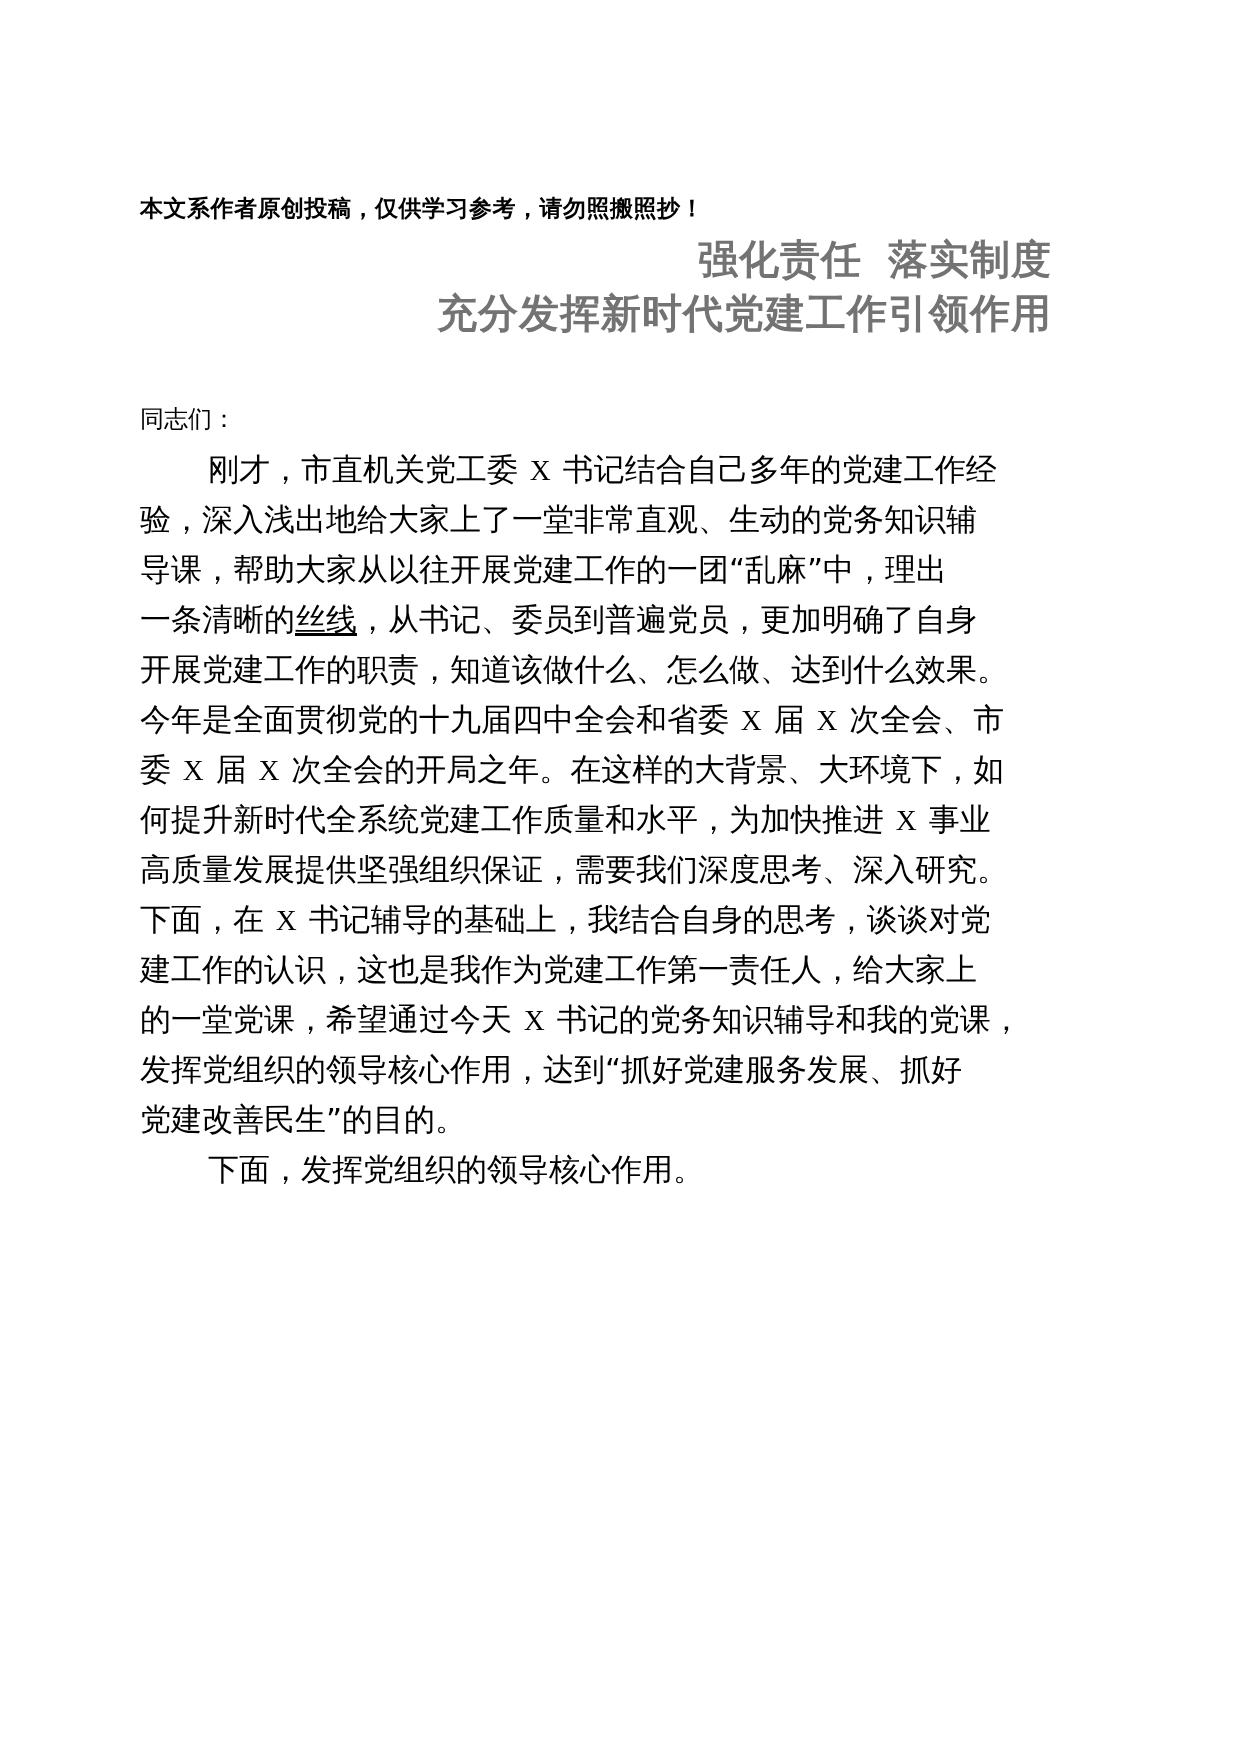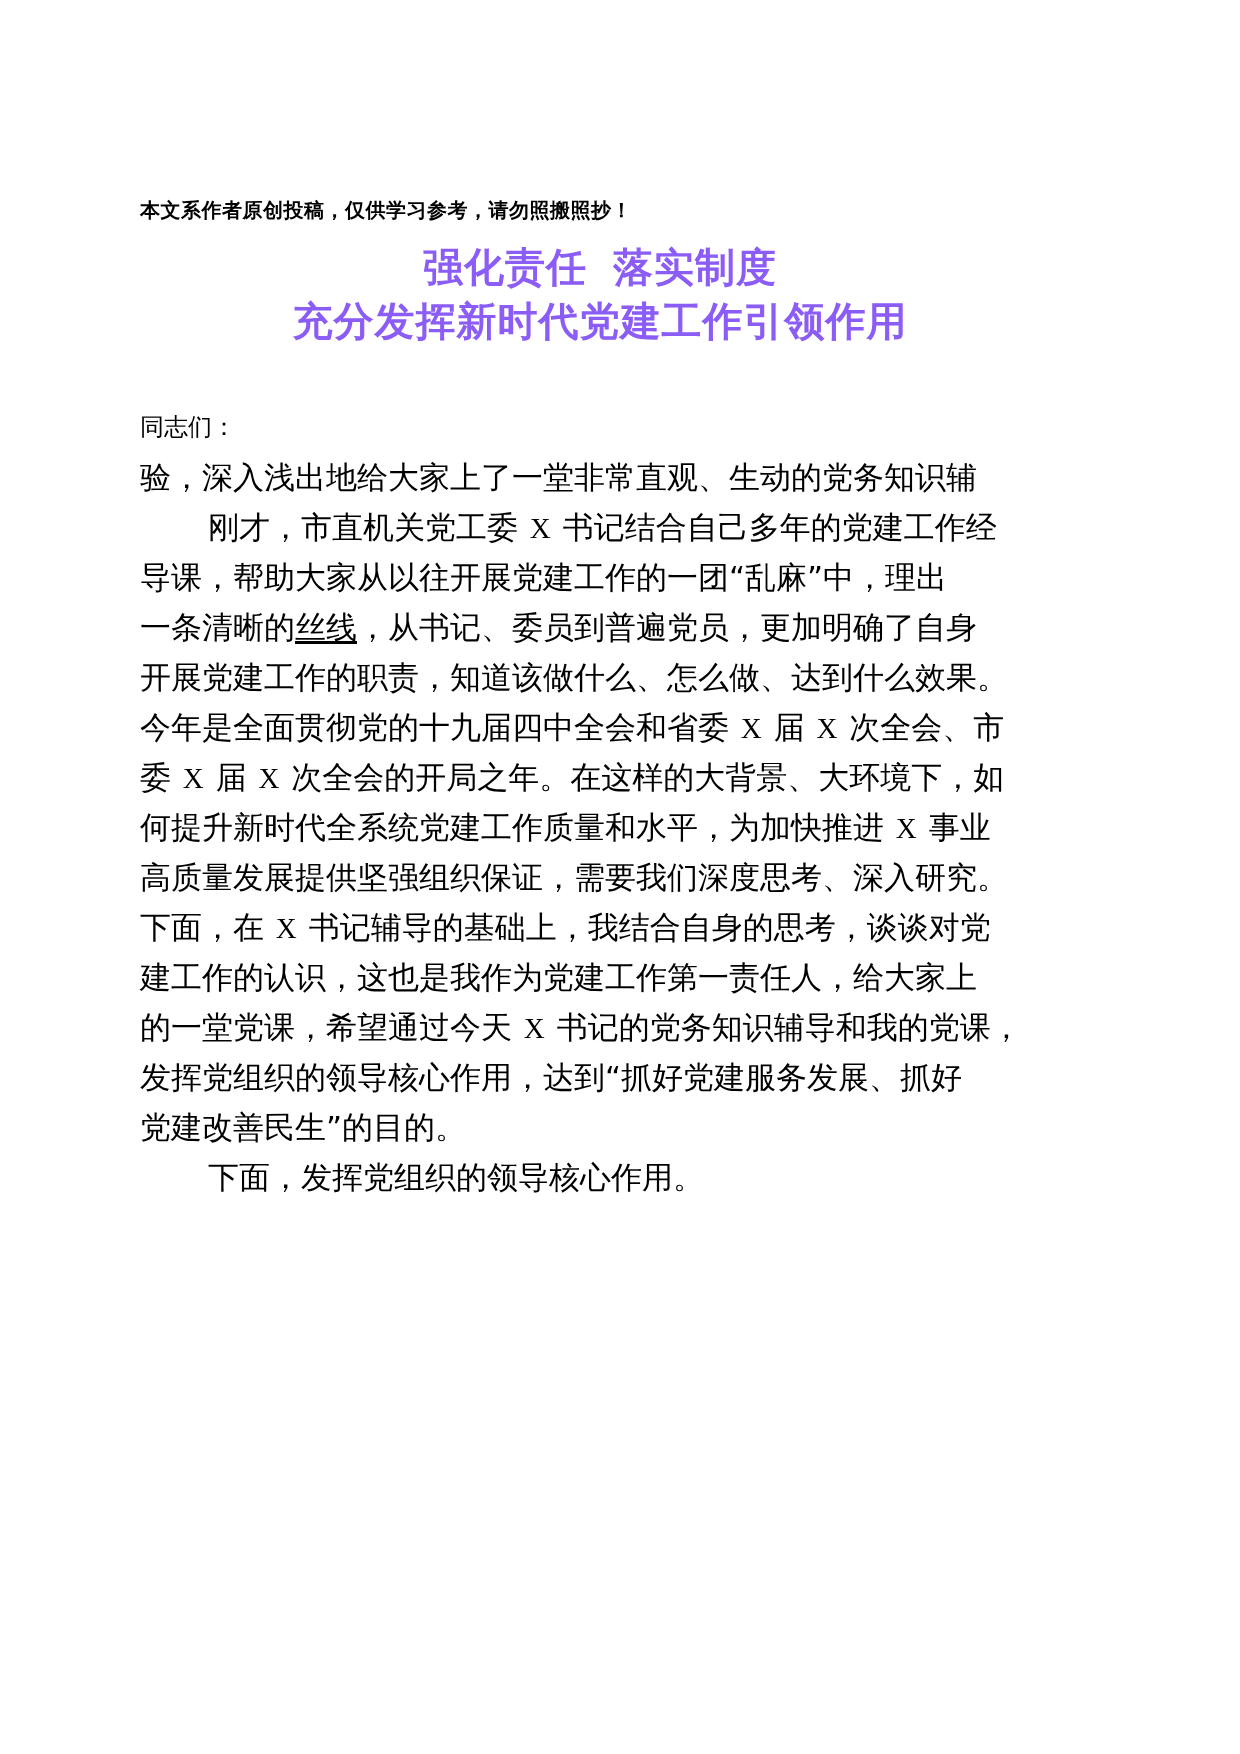--- a/index.html
+++ b/index.html
@@ -17,38 +17,38 @@
     font-family: "Liberation Sans", "DejaVu Sans", sans-serif;
     color: #000000;
   }
   .content {
     position: absolute;
     left: 140px;
     top: 196px;
     width: 920px;
   }
   .disclaimer {
-    font-family: Liberation Serif, serif;
-    font-size: 20px;
+    font-family: Liberation Mono, monospace;
+    font-size: 23px;
     font-weight: 700;
     line-height: 28px;
     letter-spacing: 0.5px;
     color: #000000;
     white-space: nowrap;
     margin: 0 0 6px 0;
   }
   .doc-title {
-    text-align: center;
+    text-align: right;
     font-family: "DejaVu Sans", "Liberation Sans", sans-serif;
     font-weight: 700;
     font-size: 40px;
     line-height: 54px;
     letter-spacing: 1px;
-    color: #8b5cf6;
-    margin: 16px;
+    color: #737373;
+    margin: 8px;
   }
   .doc-title .tline {
     display: block;
     white-space: nowrap;
   }
   .title-gap {
     display: inline-block;
     width: 26px;
   }
   .salutation {
@@ -97,22 +97,22 @@
     <h1 class="doc-title">
       <span class="tline">
         <span>强化责任</span><span class="title-gap"></span><span>落实制度</span>
       </span>
       <span class="tline">充分发挥新时代党建工作引领作用</span>
     </h1>
 
     <div class="salutation">同志们：</div>
 
     <div class="body-block">
+      <div class="body-line"><span class="indent2"></span><span>刚才，市直机关党工委 <span class="lat">X</span> 书记结合自己多年的党建工作经</span></div>
       <div class="body-line">验，深入浅出地给大家上了一堂非常直观、生动的党务知识辅</div>
-      <div class="body-line"><span class="indent2"></span><span>刚才，市直机关党工委 <span class="lat">X</span> 书记结合自己多年的党建工作经</span></div>
       <div class="body-line">导课，帮助大家从以往开展党建工作的一团“乱麻”中，理出</div>
       <div class="body-line"><span>一条清晰的<span class="u-term">丝线</span>，从书记、委员到普遍党员，更加明确了自身</span></div>
       <div class="body-line">开展党建工作的职责，知道该做什么、怎么做、达到什么效果。</div>
       <div class="body-line">今年是全面贯彻党的十九届四中全会和省委 <span class="lat">X</span> 届 <span class="lat">X</span> 次全会、市</div>
       <div class="body-line">委 <span class="lat">X</span> 届 <span class="lat">X</span> 次全会的开局之年。在这样的大背景、大环境下，如</div>
       <div class="body-line">何提升新时代全系统党建工作质量和水平，为加快推进 <span class="lat">X</span> 事业</div>
       <div class="body-line">高质量发展提供坚强组织保证，需要我们深度思考、深入研究。</div>
       <div class="body-line">下面，在 <span class="lat">X</span> 书记辅导的基础上，我结合自身的思考，谈谈对党</div>
       <div class="body-line">建工作的认识，这也是我作为党建工作第一责任人，给大家上</div>
       <div class="body-line">的一堂党课，希望通过今天 <span class="lat">X</span> 书记的党务知识辅导和我的党课，</div>

